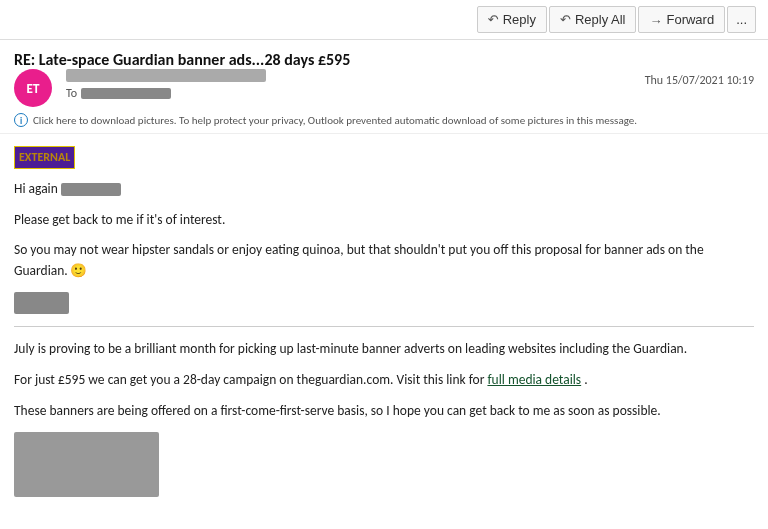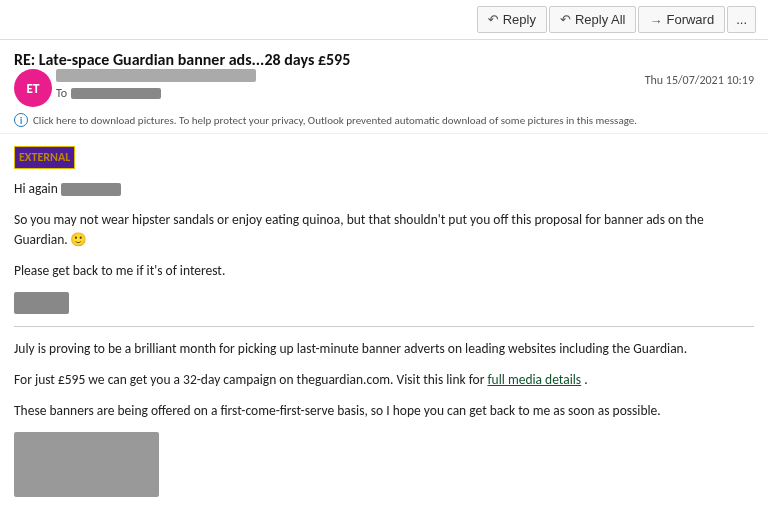--- a/index.html
+++ b/index.html
@@ -58,21 +58,21 @@
       border-bottom: 1px solid #eee;
     }
     .subject-line {
       font-size: 16px;
       font-weight: 600;
       color: #111;
     }
     .sender-row {
       display: flex;
       align-items: flex-start;
-      gap: 4px;
+      gap: 14px;
     }
     .avatar {
       width: 38px;
       height: 38px;
       border-radius: 50%;
       background: #e91e8c;
       color: #fff;
       display: flex;
       align-items: center;
       justify-content: center;
@@ -231,33 +231,33 @@
 </div>
 
 <div class="email-body">
   <div class="external-badge">EXTERNAL</div>
 
   <p>
     <span>Hi again</span>
     <span class="redacted-bar redacted-inline"></span>
   </p>
 
+  <p>Please get back to me if it's of interest.</p>
+
   <p>So you may not wear hipster sandals or enjoy eating quinoa, but that shouldn't put you off this proposal for banner ads on the Guardian. 🙂</p>
 
-  <p>Please get back to me if it's of interest.</p>
-
   <span class="redacted-bar redacted-signature"></span>
 
   <hr class="divider">
 
 
   <p>July is proving to be a brilliant month for picking up last-minute banner adverts on leading websites including the Guardian.</p>
 
   <p>
-    <span>For just £595 we can get you a 32-day campaign on theguardian.com. Visit this link for </span>
+    <span>For just £595 we can get you a 28-day campaign on theguardian.com. Visit this link for </span>
     <a class="link-text" href="#">full media details</a>
     <span>.</span>
   </p>
 
   <p>These banners are being offered on a first-come-first-serve basis, so I hope you can get back to me as soon as possible.</p>
 
   <div class="redacted-image"></div>
 
   
 </div>

